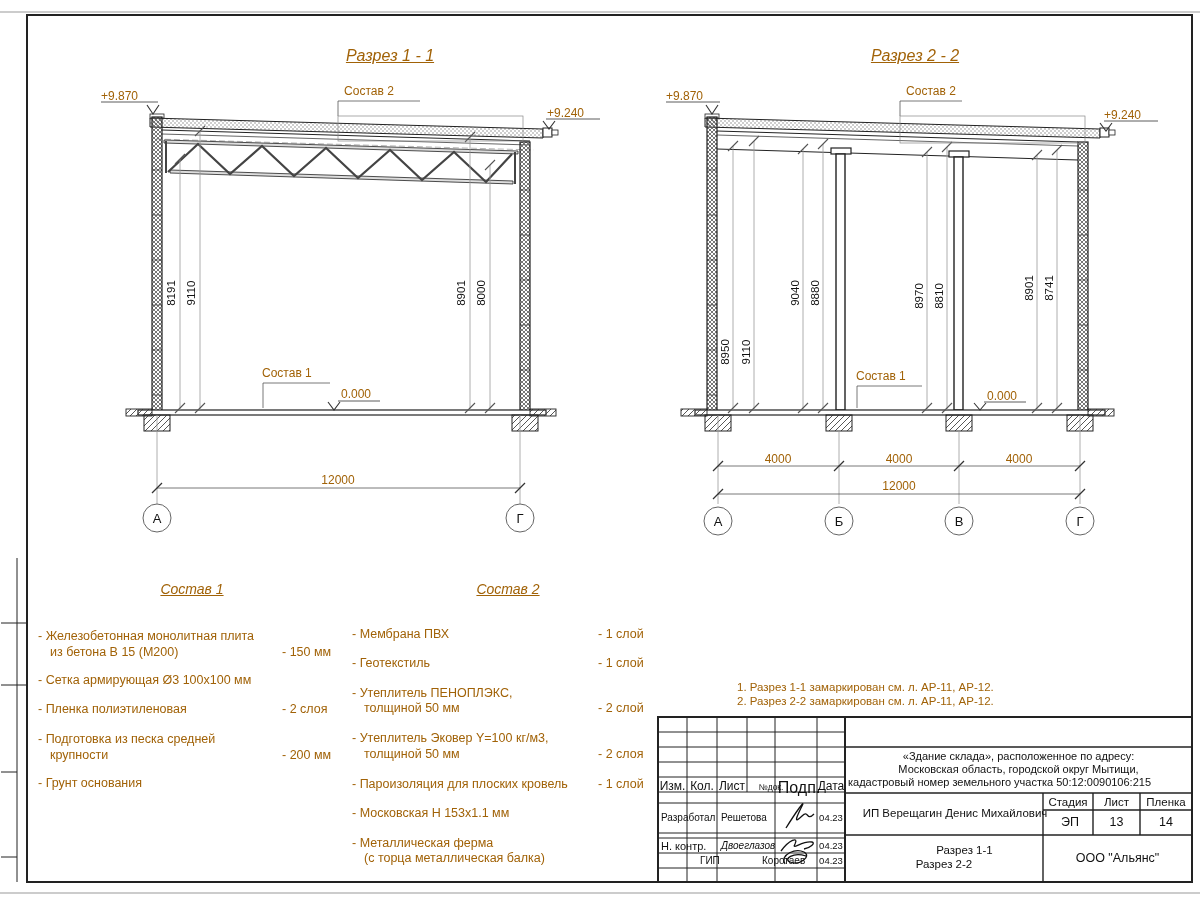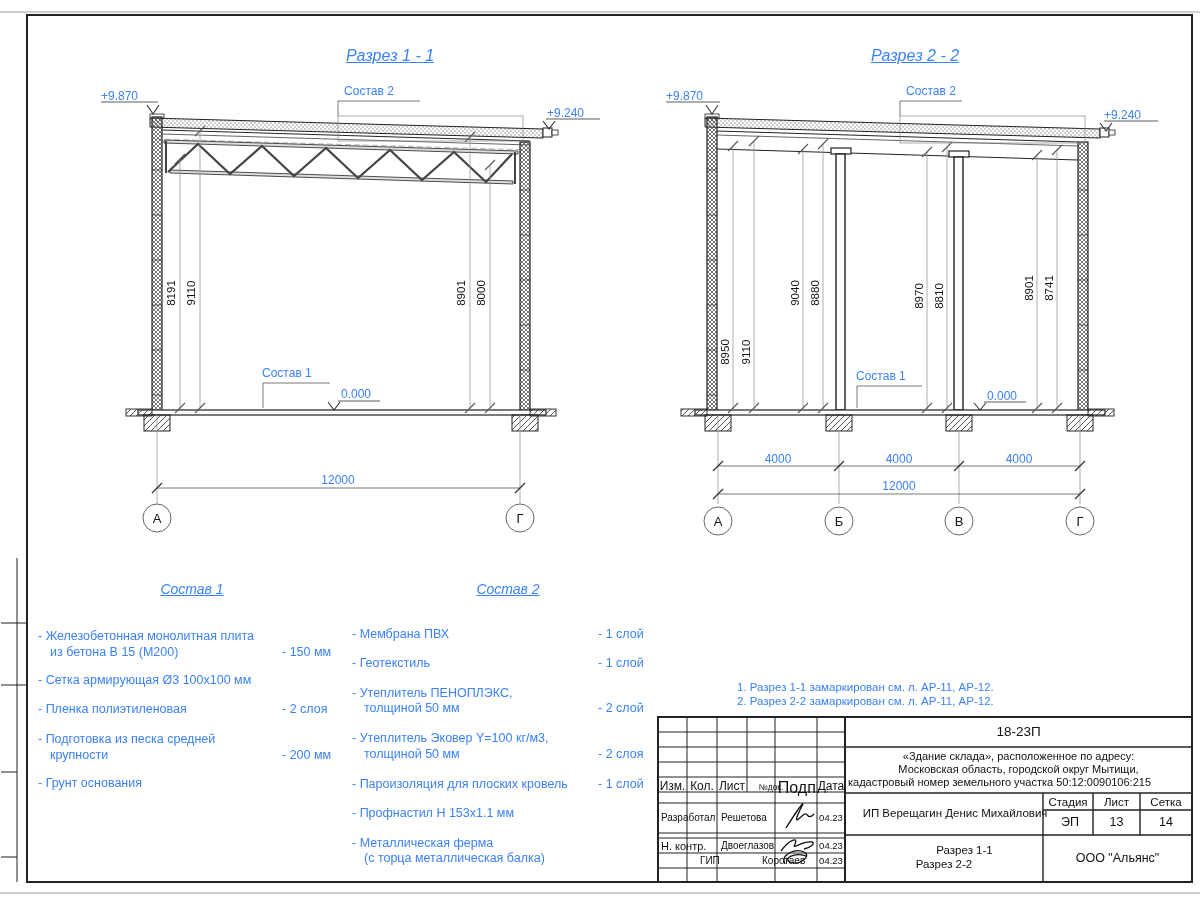--- a/index.html
+++ b/index.html
@@ -1,19 +1,19 @@
 <!DOCTYPE html>
 <html><head>
 <meta charset="utf-8">
 <style>
   html,body{margin:0;padding:0;background:#fff;}
   #page{position:relative;width:1200px;height:900px;background:#ffffff;overflow:hidden;
         font-family:"Liberation Sans", sans-serif;color:#111;}
   svg{position:absolute;left:0;top:0;}
-  .t{position:absolute;white-space:nowrap;font-size:12px;color:#3b82f6;}
+  .t{position:absolute;white-space:nowrap;font-size:12px;color:#a16207;}
   .ctr{text-align:center;}
   .it{font-style:italic;text-decoration:underline;}
   .sec-title{font-size:16px;font-style:italic;text-decoration:underline;text-align:center;width:200px;}
   .vdim{position:absolute;width:50px;height:14px;font-size:11.5px;text-align:center;
         transform:rotate(-90deg);white-space:nowrap;color:#111;}
   .ax{position:absolute;width:28px;height:16px;font-size:13px;text-align:center;}
   .li{font-size:12.5px;}
   .note{font-size:11.5px;}
   .tb{position:absolute;white-space:nowrap;color:#111;}
 </style>
@@ -314,52 +314,51 @@
 <div class="t li" style="left:352px;top:656px;">- Геотекстиль</div>
 <div class="t li" style="left:598px;top:656px;">- 1 слой</div>
 <div class="t li" style="left:352px;top:686px;">- Утеплитель ПЕНОПЛЭКС,</div>
 <div class="t li" style="left:364px;top:701px;">толщиной 50 мм</div>
 <div class="t li" style="left:598px;top:701px;">- 2 слой</div>
 <div class="t li" style="left:352px;top:731px;">- Утеплитель Эковер Y=100 кг/м3,</div>
 <div class="t li" style="left:364px;top:747px;">толщиной 50 мм</div>
 <div class="t li" style="left:598px;top:747px;">- 2 слоя</div>
 <div class="t li" style="left:352px;top:777px;">- Пароизоляция для плоских кровель</div>
 <div class="t li" style="left:598px;top:777px;">- 1 слой</div>
-<div class="t li" style="left:352px;top:806px;">- Профнастил Н 153х1.1 мм</div>
+<div class="t li" style="left:352px;top:806px;">- Московская Н 153х1.1 мм</div>
 <div class="t li" style="left:352px;top:836px;">- Металлическая ферма</div>
 <div class="t li" style="left:364px;top:851px;">(с торца металлическая балка)</div>
 
 <div class="t note" style="left:737px;top:681px;">1. Разрез 1-1 замаркирован см. л. АР-11, АР-12.</div>
 <div class="t note" style="left:737px;top:695px;">2. Разрез 2-2 замаркирован см. л. АР-11, АР-12.</div>
 
 <div class="tb ctr" style="left:658px;top:779px;width:29px;font-size:12px;">Изм.</div>
 <div class="tb ctr" style="left:687px;top:779px;width:30px;font-size:12px;">Кол.</div>
 <div class="tb ctr" style="left:717px;top:779px;width:30px;font-size:12px;">Лист</div>
 <div class="tb ctr" style="left:747px;top:782px;width:48px;font-size:8.5px;">№док.</div>
 <div class="tb ctr" style="left:775px;top:779px;width:48px;font-size:16px;">Подп.</div>
 <div class="tb ctr" style="left:817px;top:779px;width:28px;font-size:12px;">Дата</div>
 
 <div class="tb" style="left:661px;top:812px;font-size:10px;">Разработал</div>
 <div class="tb" style="left:721px;top:812px;font-size:10px;">Решетова</div>
 <div class="tb ctr" style="left:817px;top:812px;width:28px;font-size:9.5px;">04.23</div>
 <div class="tb" style="left:661px;top:840px;font-size:11px;">Н. контр.</div>
-<div class="tb" style="left:721px;top:840px;font-size:10px;">Двоеглазов</div>
+<div class="tb" style="left:721px;top:840px;font-size:10px;font-style:italic;">Двоеглазов</div>
 <div class="tb ctr" style="left:817px;top:840px;width:28px;font-size:9.5px;">04.23</div>
 <div class="tb" style="left:661px;top:855px;font-size:10px;padding-left:39px;">ГИП</div>
 <div class="tb" style="left:721px;top:855px;font-size:10px;padding-left:41px;">Коротаев</div>
 <div class="tb ctr" style="left:817px;top:855px;width:28px;font-size:9.5px;">04.23</div>
 
-<div class="tb ctr" style="left:845px;top:724px;width:347px;font-size:13.5px;">18-23П</div>
 <div class="tb ctr" style="left:845px;top:750px;width:347px;font-size:11px;">«Здание склада», расположенное по адресу:</div>
 <div class="tb ctr" style="left:845px;top:763px;width:347px;font-size:11px;">Московская область, городской округ Мытищи,</div>
 <div class="tb ctr" style="left:845px;top:776px;width:309px;font-size:11px;">кадастровый номер земельного участка 50:12:0090106:215</div>
 <div class="tb ctr" style="left:845px;top:807px;width:220px;font-size:11.5px;">ИП Верещагин Денис Михайлович</div>
 <div class="tb ctr" style="left:1043px;top:796px;width:50px;font-size:11.5px;">Стадия</div>
 <div class="tb ctr" style="left:1093px;top:796px;width:47px;font-size:11.5px;">Лист</div>
-<div class="tb ctr" style="left:1140px;top:796px;width:52px;font-size:11.5px;">Сетка</div>
+<div class="tb ctr" style="left:1140px;top:796px;width:52px;font-size:11.5px;">Пленка</div>
 <div class="tb ctr" style="left:1043px;top:815px;width:54px;font-size:12.5px;">ЭП</div>
 <div class="tb ctr" style="left:1093px;top:815px;width:47px;font-size:12.5px;">13</div>
 <div class="tb ctr" style="left:1140px;top:815px;width:52px;font-size:12.5px;">14</div>
 <div class="tb ctr" style="left:845px;top:844px;width:239px;font-size:11.5px;">Разрез 1-1</div>
 <div class="tb ctr" style="left:845px;top:858px;width:198px;font-size:11.5px;">Разрез 2-2</div>
 <div class="tb ctr" style="left:1043px;top:851px;width:149px;font-size:12.5px;">ООО "Альянс"</div>
 
 </div>
 
 </body></html>

